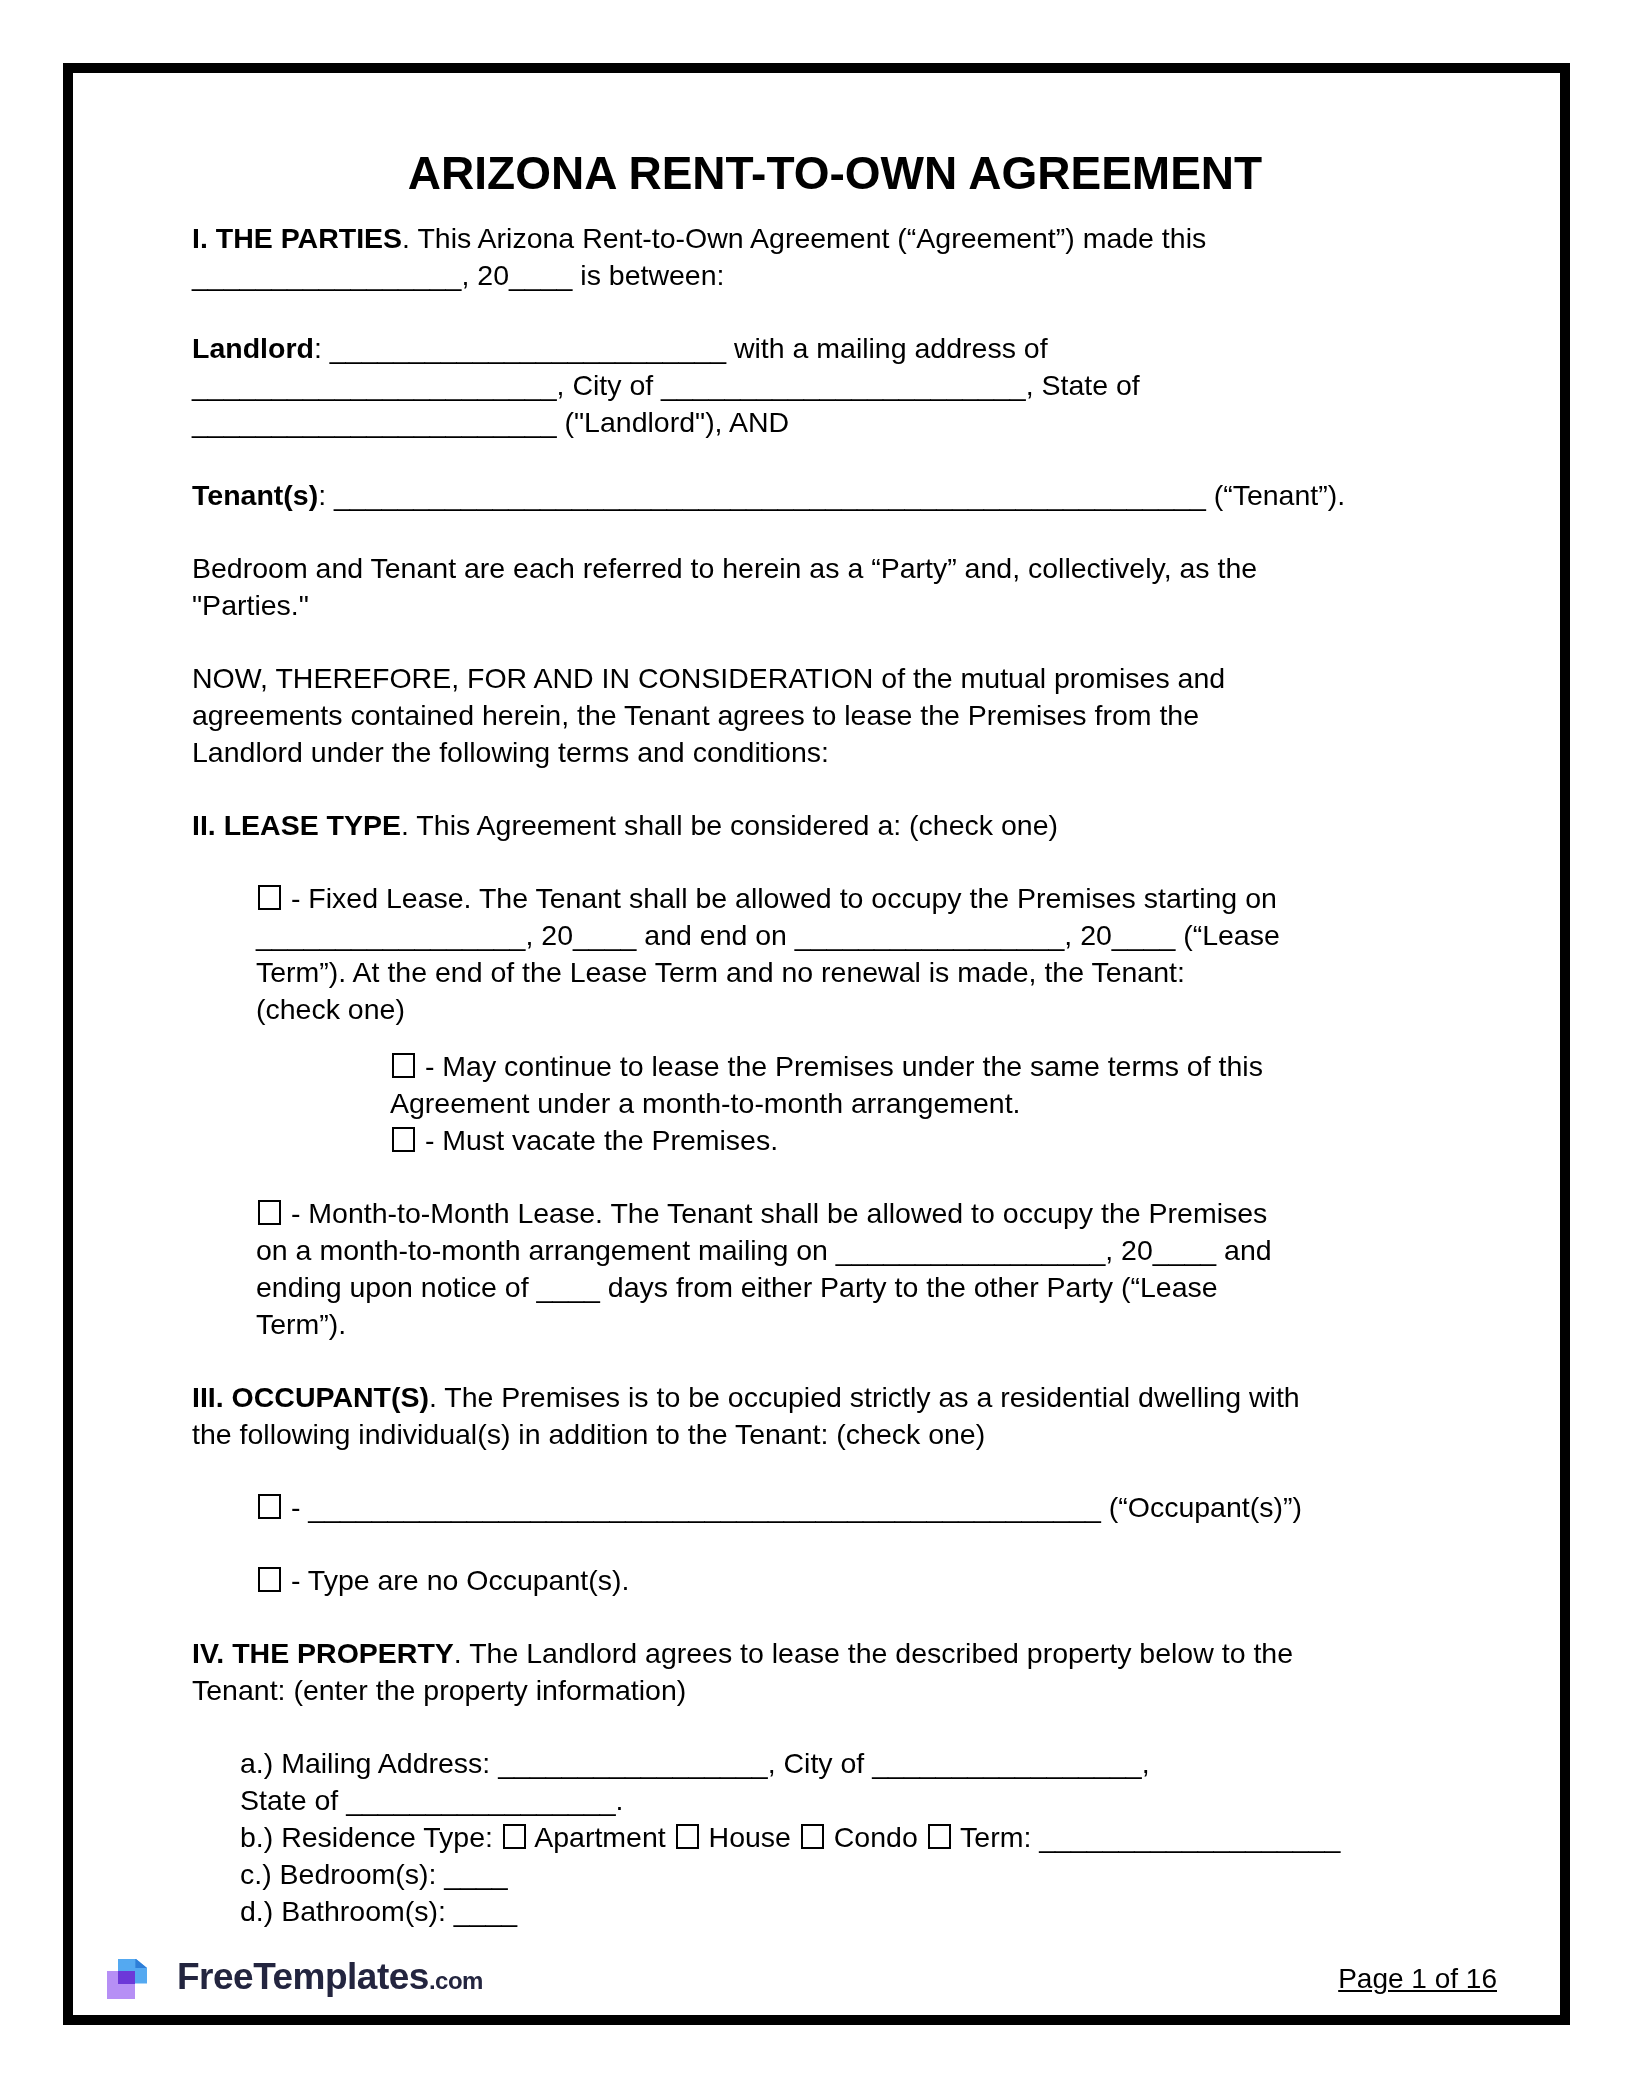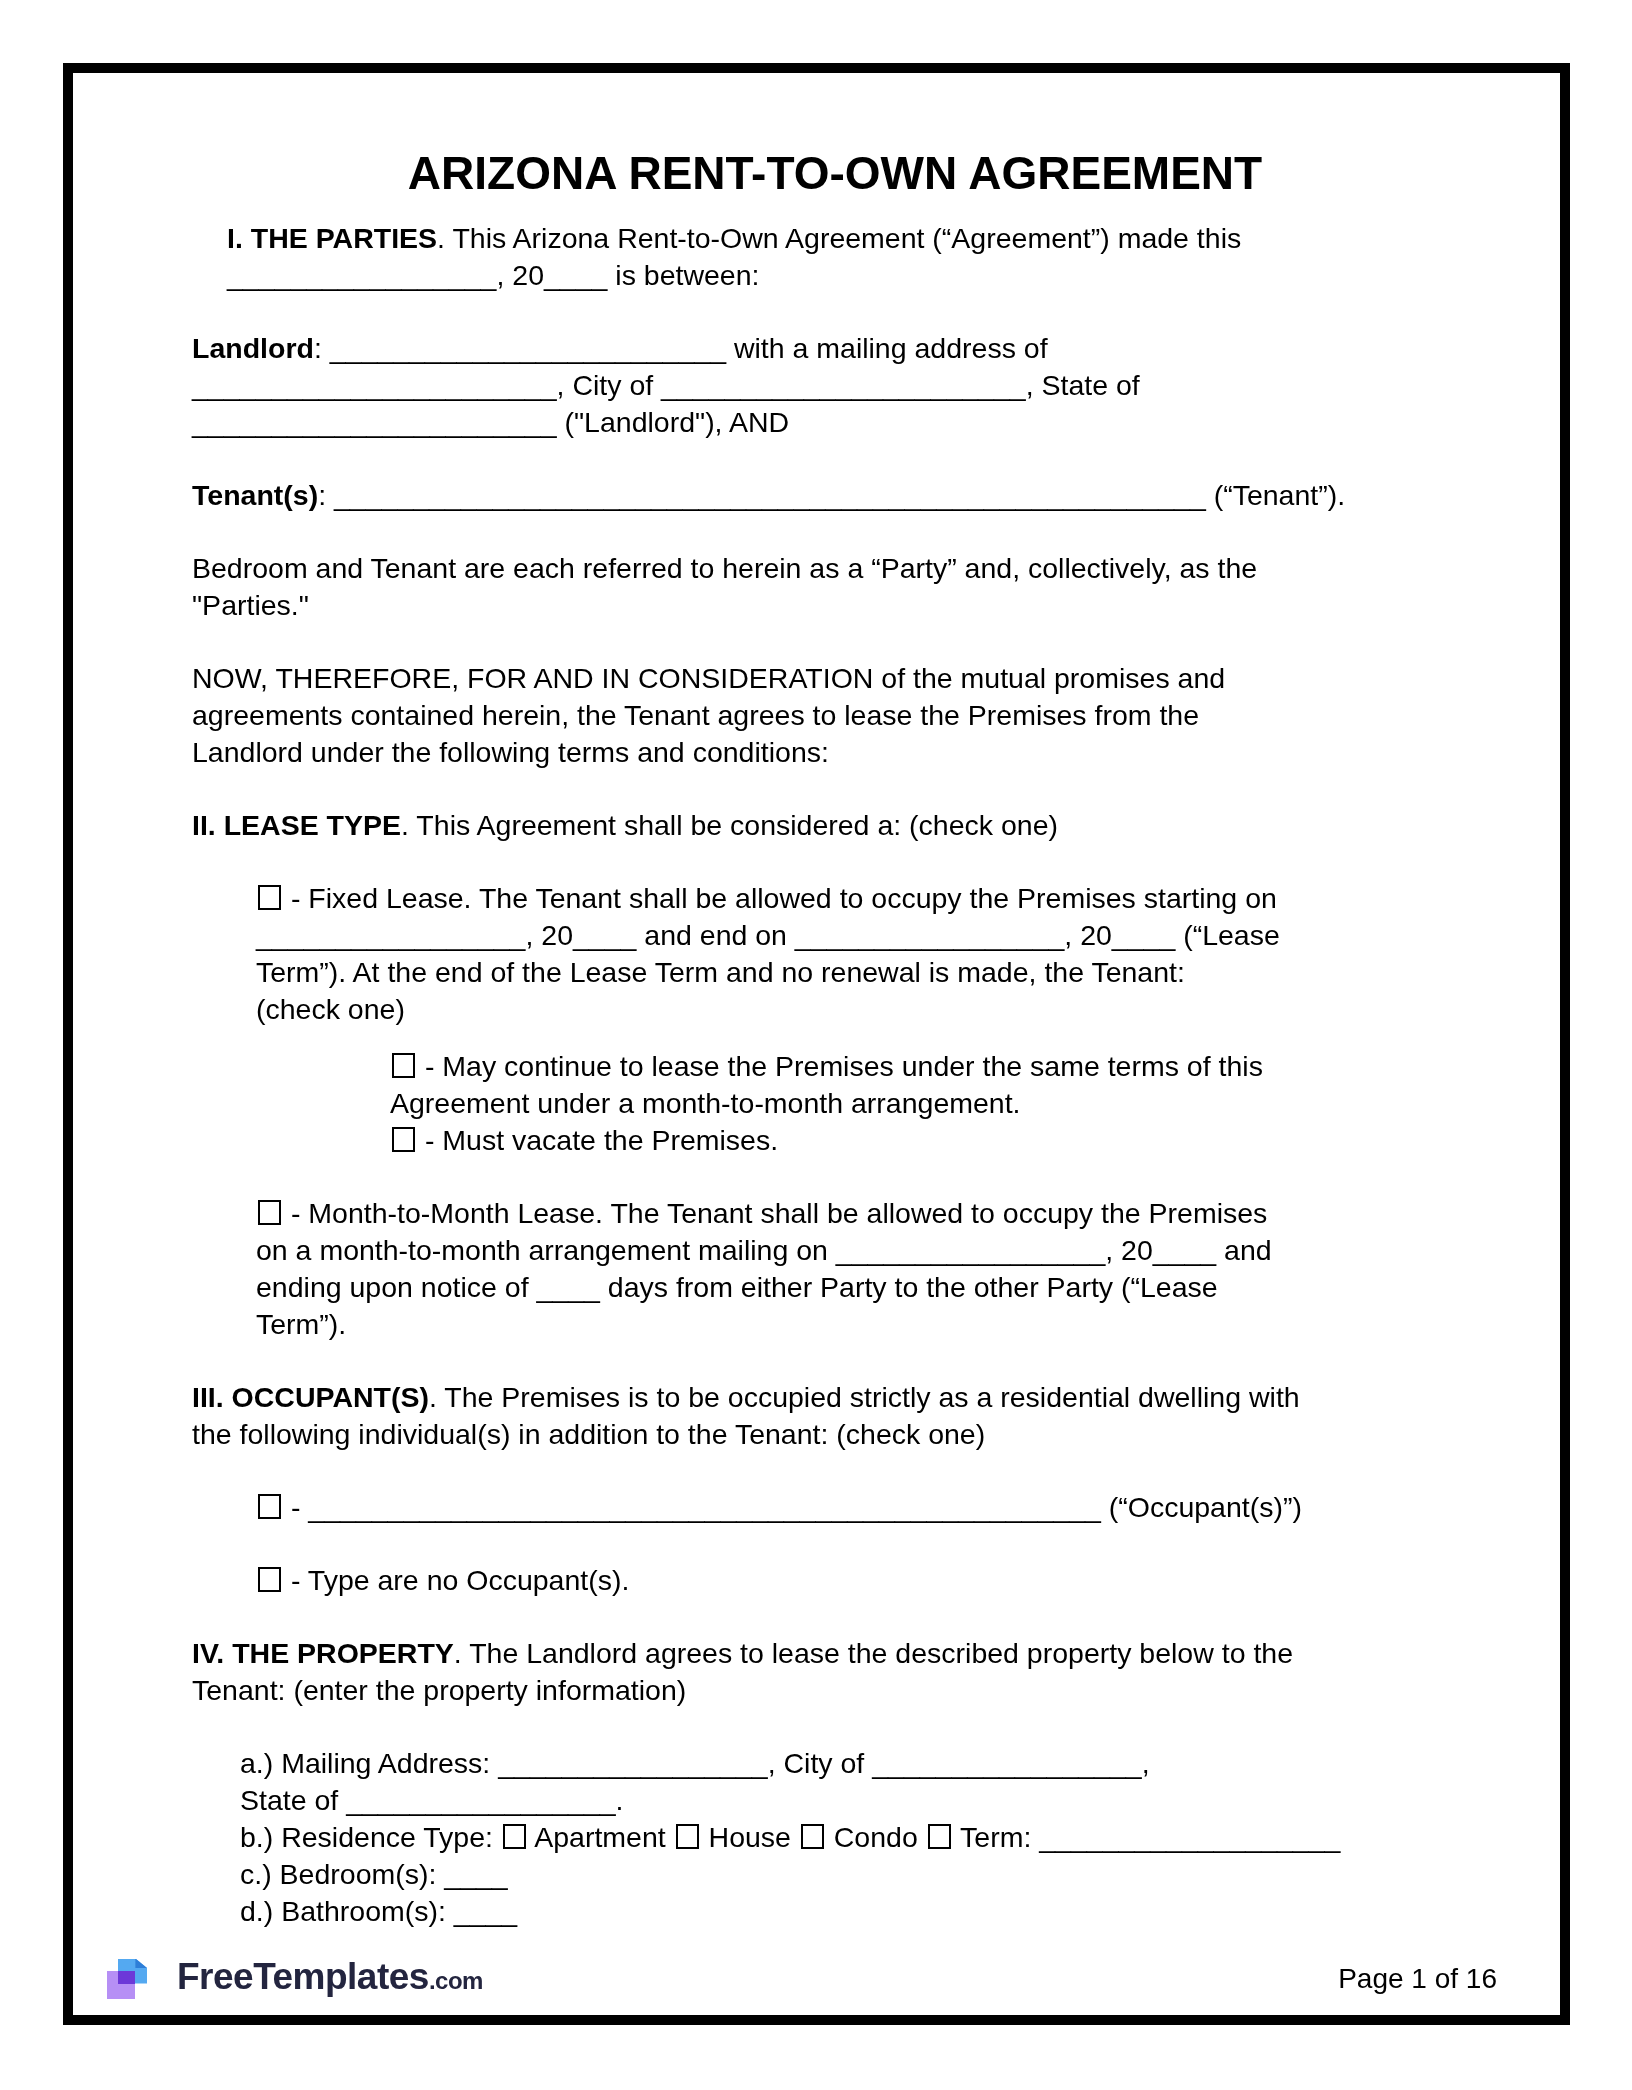--- a/index.html
+++ b/index.html
@@ -24,21 +24,21 @@
   }
   .doc-title{
     text-align:center;
     font-weight:bold;
     font-size:46px;
     line-height:60px;
     margin:0 0 17px 0;
     white-space:pre;
   }
   .para{margin:36px 0 0 0;}
-  .para:first-child{margin-top:0;margin-left:35px;}
+  .para:first-child{margin-top:0;}
   .line{
     font-size:28.5px;
     line-height:37px;
     height:37px;
     white-space:pre;
   }
   .b{font-weight:bold;}
   .l1{margin-left:64px;}
   .l2{margin-left:198px;}
   .sub{margin-left:48px;}
@@ -84,20 +84,21 @@
     color:var(--c-brand_text,#23253f);
     letter-spacing:-0.5px;
     line-height:42px;
   }
   .dotcom{font-size:24px;font-weight:bold;}
   .pagenum{
     font-size:28px;
     line-height:34px;
     margin-bottom:6px;
     color:#000;
+    text-decoration:underline;
   }
 </style>
 </head>
 <body>
 
 <div class="page">
   <div class="frame">
     <div class="content">
       <div class="doc-title">ARIZONA RENT-TO-OWN AGREEMENT</div>
       <div id="doc-body">

